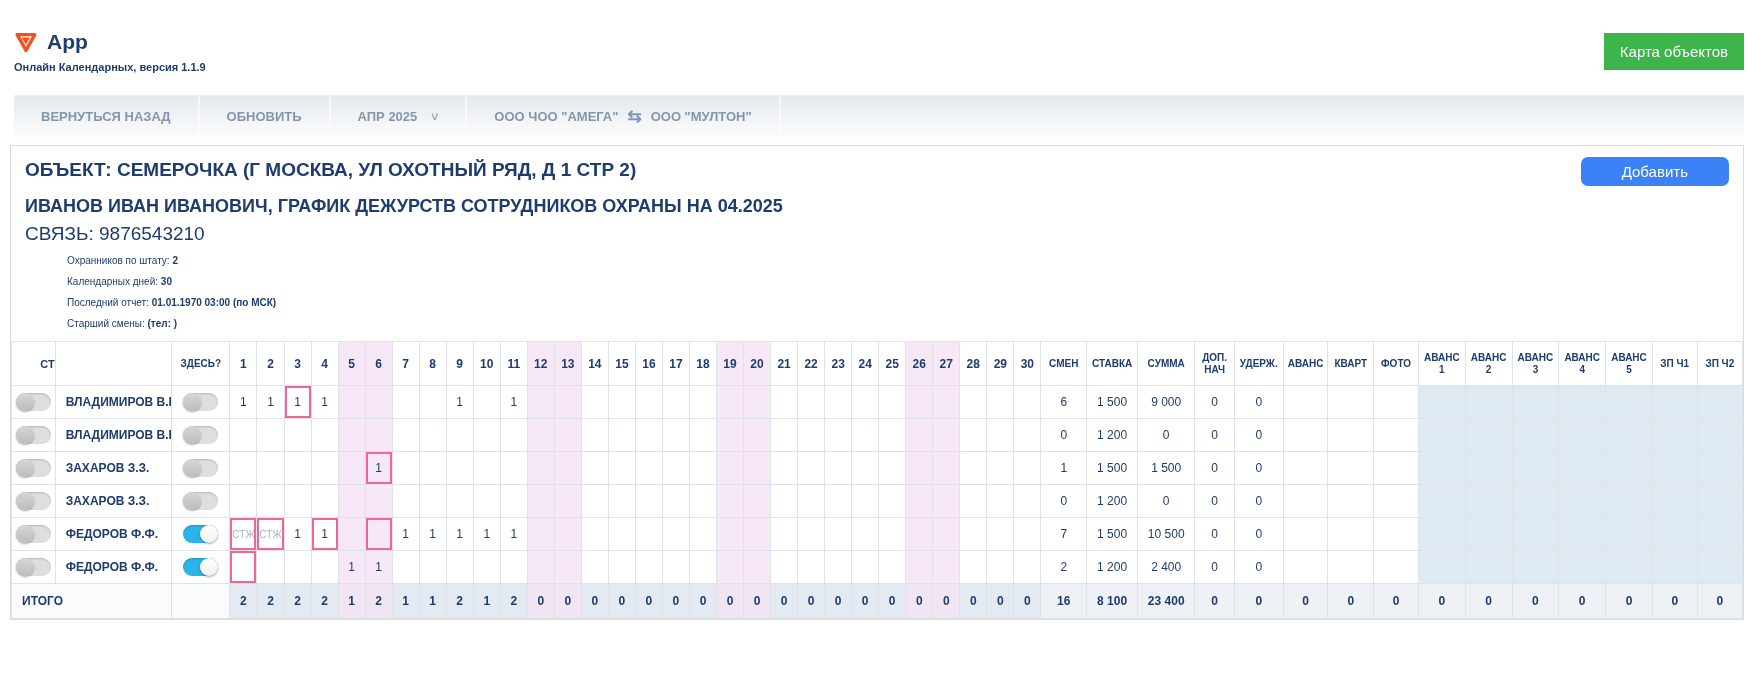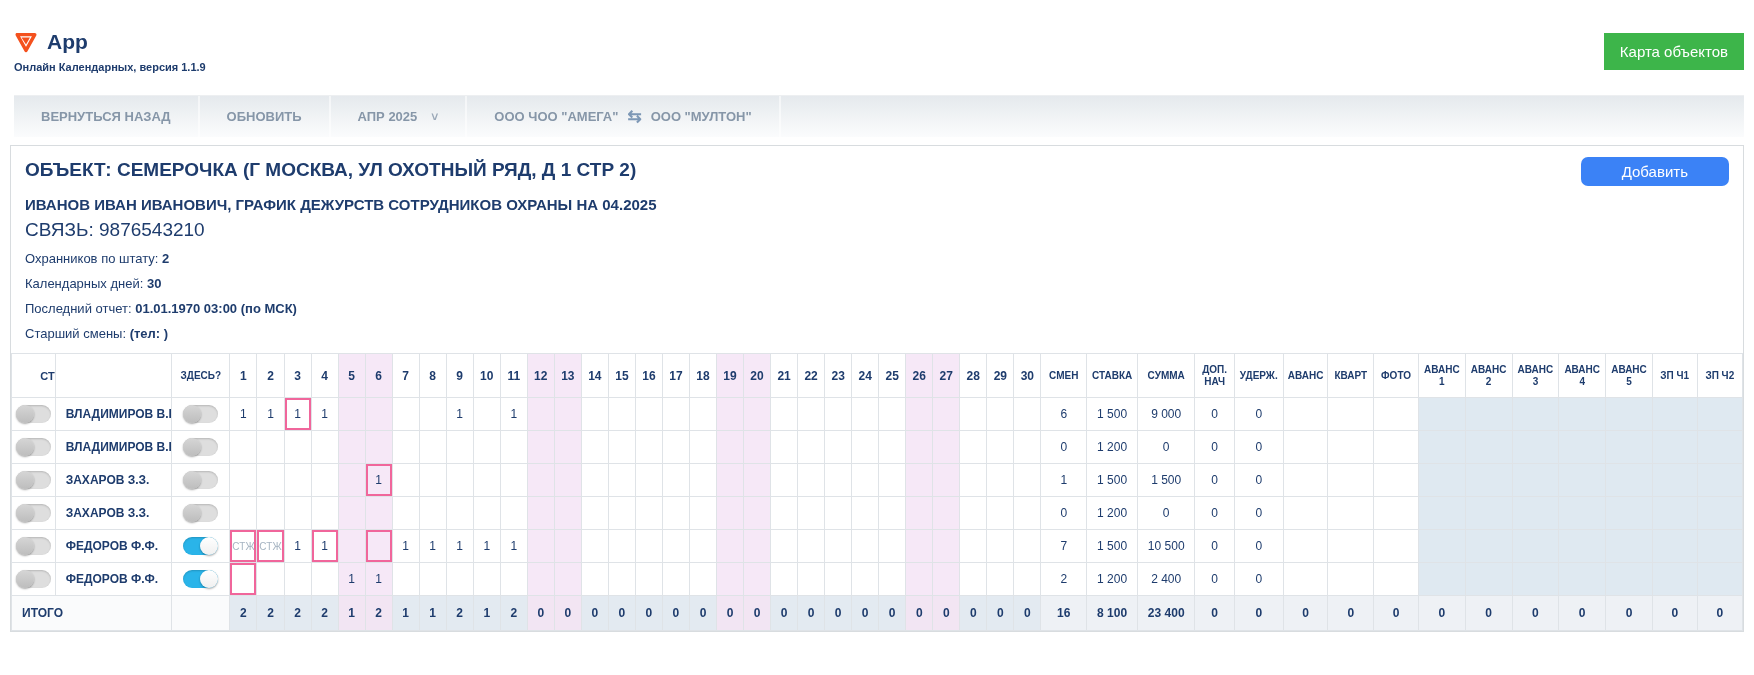--- a/index.html
+++ b/index.html
@@ -35,23 +35,23 @@
   .swap{font-size:17px;color:#7d98b6;line-height:1;}
   
   .panel{margin:8px 10px 0 10px;border:1px solid #d8dcdf;background:#fff;}
   .panel-head{position:relative;padding:13px 14px 0 14px;}
   .obj-title{font-size:19px;font-weight:bold;}
   .add-btn{
     position:absolute;right:14px;top:11px;background:#3b82f6;color:#fff;border:none;
     border-radius:7px;font-size:15px;padding:6px 41px;cursor:pointer;
     font-family:"Liberation Sans",sans-serif;
   }
-  .manager{font-size:15px;font-weight:bold;margin-top:15px;}
+  .manager{font-size:18px;font-weight:bold;margin-top:15px;}
   .contact{font-size:19px;font-weight:normal;margin-top:6px;}
-  .info-line{font-size:13px;margin-top:10px;}
+  .info-line{font-size:10px;margin-top:10px;margin-left:42px;}
   .info-line b{font-weight:bold;}
   
   .table-wrap{margin-top:12px;}
   table{border-collapse:collapse;width:100%;table-layout:fixed;}
   th,td{border:1px solid #dfe3e7;text-align:center;padding:0;overflow:hidden;color:#1e3c6d;}
   thead th{height:43px;background:#fff;font-weight:bold;}
   .st-h{font-size:11px;text-align:right;}
   .day-h{font-size:12px;}
   .small-h{font-size:10px;line-height:1.15;white-space:pre-line;}
   tbody td{height:32px;font-size:12px;}

